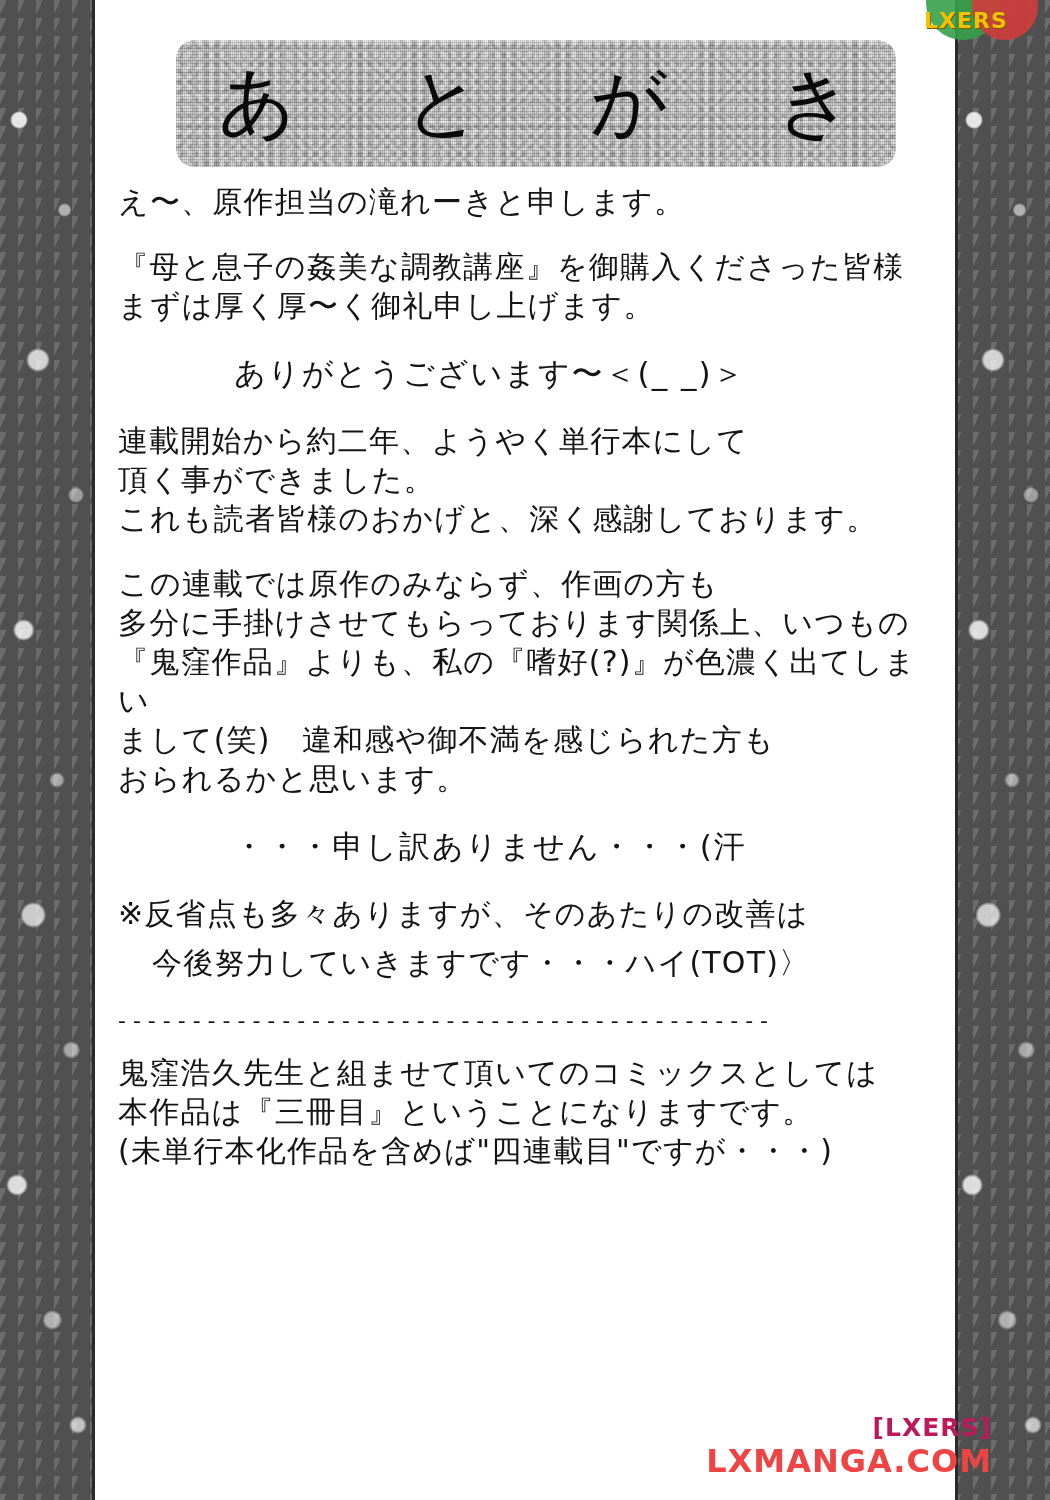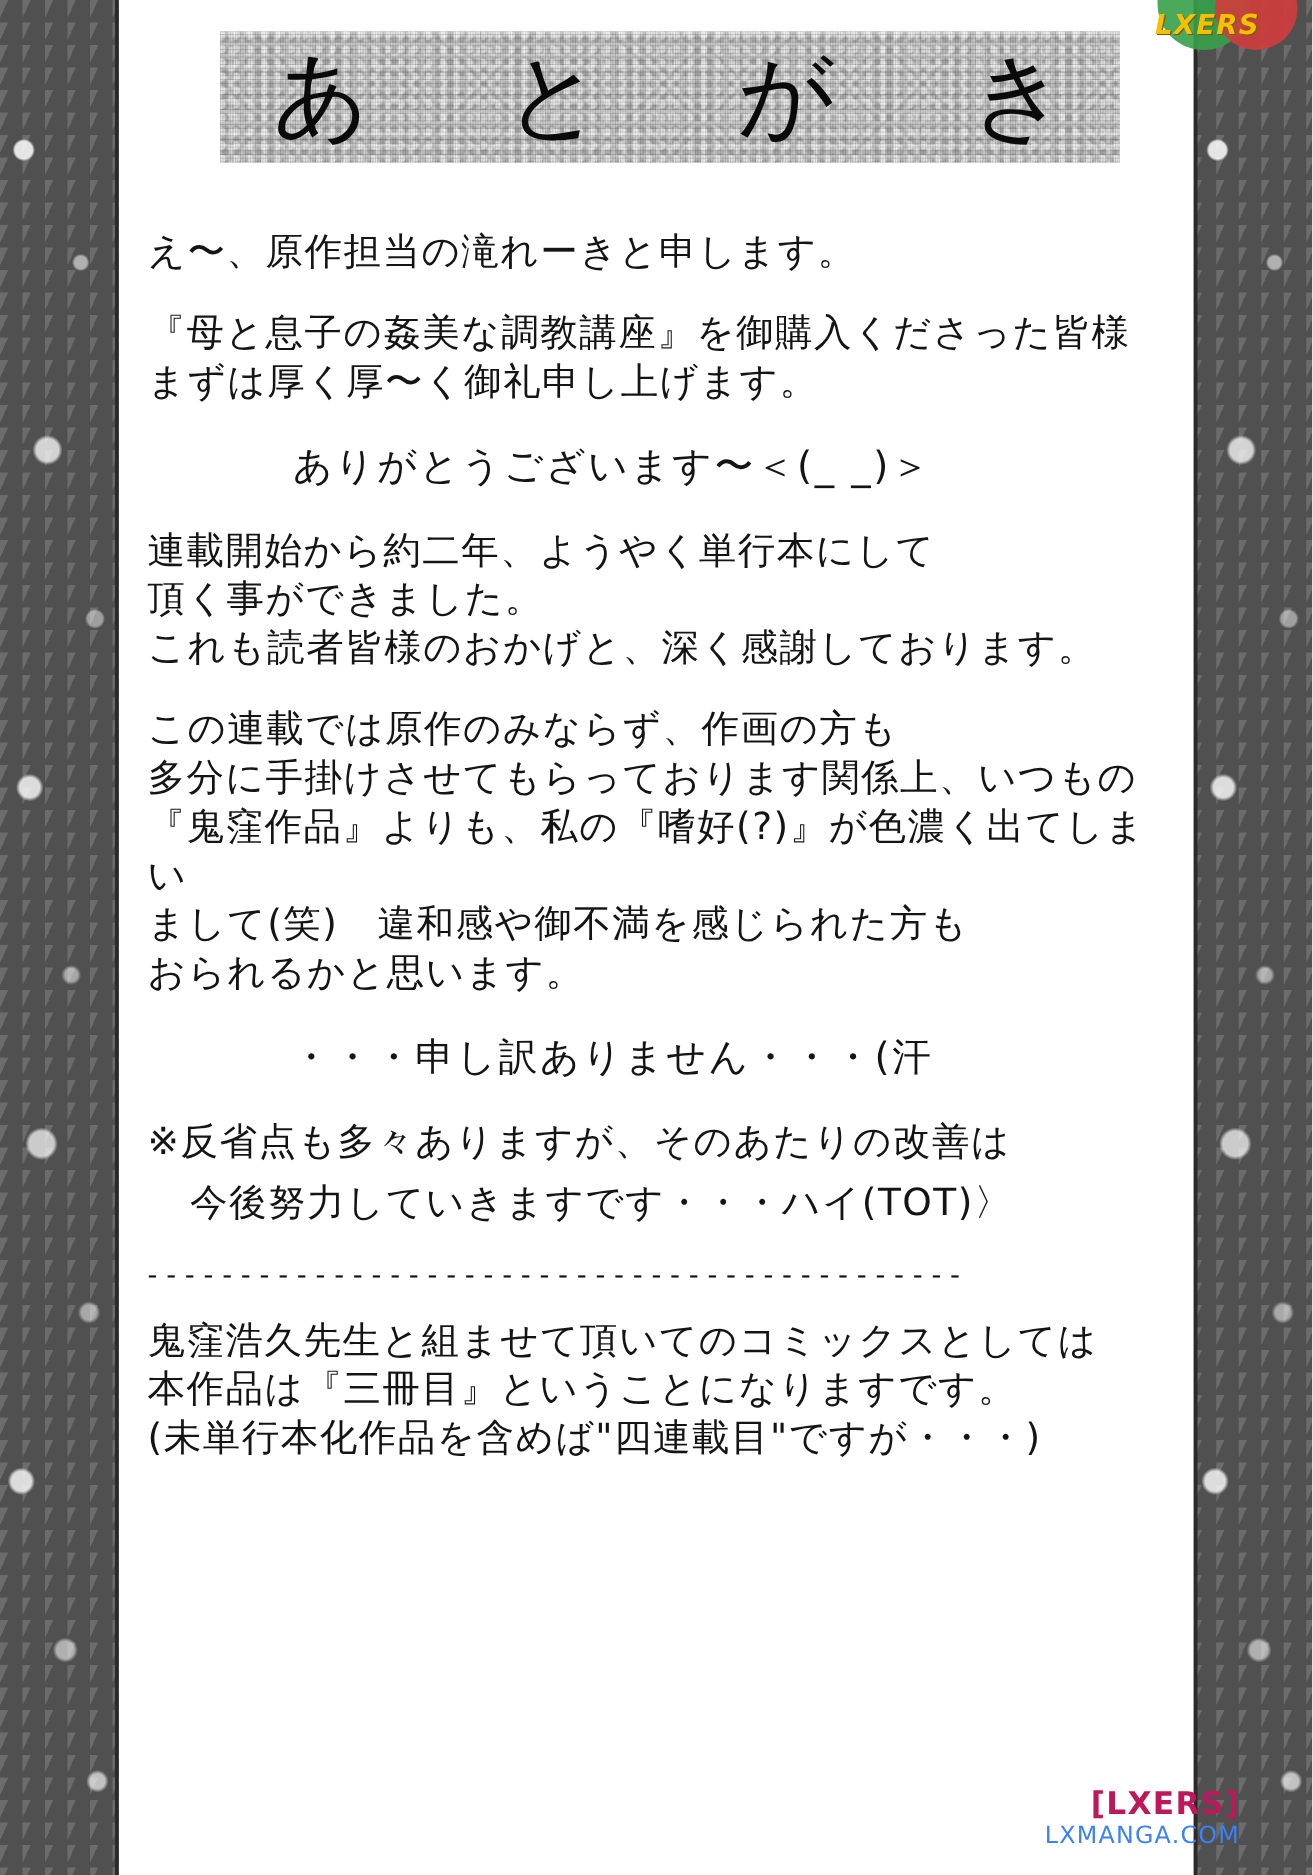--- a/index.html
+++ b/index.html
@@ -56,34 +56,35 @@
     left: 98px;
     right: 98px;
     top: 0;
     bottom: 0;
   }
 
   
   .title-banner {
     position: absolute;
     left: 78px;
-    top: 25px;
+    top: 40px;
     width: 720px;
-    height: 105px;
+    height: 127px;
     background-color: #c9c9c9;
     background-image:
       repeating-linear-gradient(0deg, rgba(0,0,0,0.16) 0 1px, rgba(255,255,255,0) 1px 3px),
       repeating-linear-gradient(90deg, rgba(0,0,0,0.14) 0 1px, rgba(255,255,255,0) 1px 2px),
       radial-gradient(circle at 12% 30%, rgba(255,255,255,0.6) 0 3px, rgba(255,255,255,0) 4px),
       radial-gradient(circle at 47% 70%, rgba(0,0,0,0.18) 0 2px, rgba(255,255,255,0) 4px),
       radial-gradient(circle at 78% 20%, rgba(255,255,255,0.5) 0 3px, rgba(255,255,255,0) 5px);
     background-size: 3px 3px, 2px 2px, 11px 11px, 9px 9px, 13px 13px;
     display: flex;
     align-items: center;
     justify-content: center;
+    border-radius: 19px;
   }
   .title-text {
     font-family: "DejaVu Sans", sans-serif;
     font-size: 76px;
     letter-spacing: 42px;
     padding-left: 42px;
     color: #0a0a0a;
     white-space: nowrap;
     font-weight: 500;
   }
@@ -153,21 +154,20 @@
     border-radius: 50%;
     background: #d23c3c;
     opacity: 0.9;
   }
   .wm-top .wm-label {
     position: absolute;
     left: 4px;
     top: 8px;
     font-family: "DejaVu Sans", sans-serif;
     font-weight: bold;
-    font-style: italic;
     font-size: 22px;
     color: #f2c200;
     text-shadow: 1px 1px 0 #7a5a00;
     letter-spacing: 1px;
     text-align: right;
   }
   .wm-bottom {
     position: absolute;
     right: 58px;
     bottom: 20px;
@@ -176,24 +176,24 @@
   }
   .wm-bottom .l1 {
     font-family: "DejaVu Sans", sans-serif;
     font-weight: bold;
     font-size: 25px;
     letter-spacing: 1px;
     color: #be185d;
   }
   .wm-bottom .l2 {
     font-family: "DejaVu Sans", sans-serif;
-    font-weight: normal;
-    font-size: 19px;
+    font-weight: bold;
+    font-size: 32px;
     letter-spacing: 1px;
-    color: #3b82f6;
+    color: #ef4444;
   }
 </style>
 </head>
 <body>
 
 <div class="page">
 
   <div class="edge left">
     <div class="edge-inner-line"></div>
   </div>

